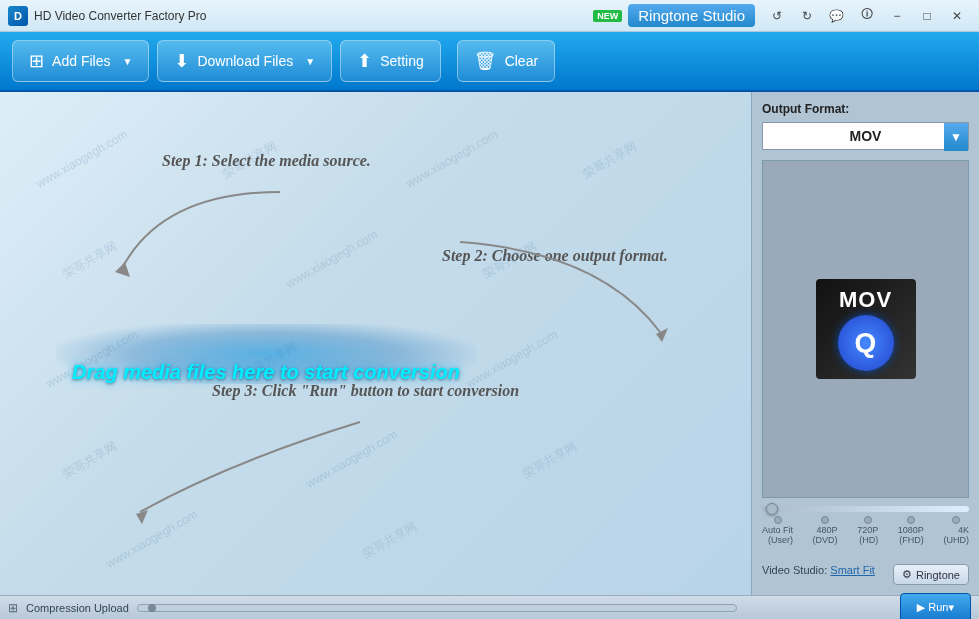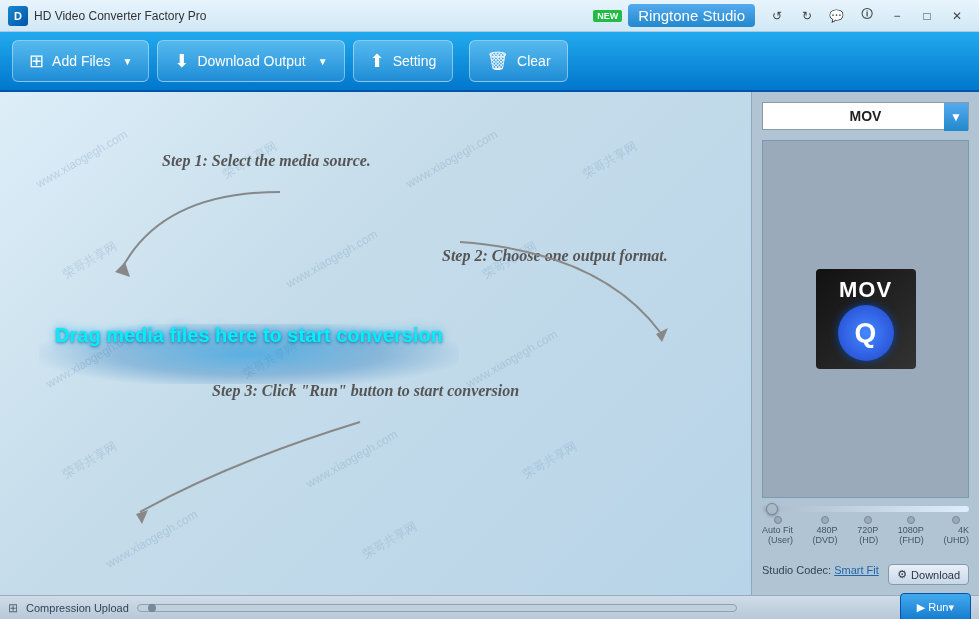--- a/index.html
+++ b/index.html
@@ -80,24 +80,24 @@
     .step-text {
       position: absolute; font-style: italic; font-weight: bold; color: #555;
       font-size: 16px; font-family: 'Georgia', serif; margin-left: 42px;
     }
 
     
     .arrow-svg { position: absolute; pointer-events: none; }
 
     
     #drag-hint {
-      position: absolute; left: 39px; top: 52%; transform: translateY(-50%);
+      position: absolute; left: 56px; top: 52%; transform: translateY(-50%);
       background: radial-gradient(ellipse 220px 35px, rgba(0,140,220,0.55) 0%, rgba(0,100,180,0.3) 60%, transparent 100%);
       width: 420px; height: 60px;
-      display: flex; align-items: flex-start; justify-content: center;
+      display: flex; align-items: flex-end; justify-content: center; font-style: italic;
     }
     #drag-hint-text {
       color: #00eeff; font-size: 20px; font-weight: bold;
       text-shadow: 0 0 10px rgba(0,180,255,0.8), 0 1px 3px rgba(0,0,0,0.5);
       white-space: nowrap;
     }
 
     
     #right-panel {
       width: 228px;
@@ -226,21 +226,21 @@
 </div>
 
 <div id="toolbar">
   <button class="toolbar-btn">
     <span class="btn-icon">⊞</span>
     <span>Add Files</span>
     <span class="dropdown-arrow">▼</span>
   </button>
   <button class="toolbar-btn">
     <span class="btn-icon">⬇</span>
-    <span>Download Output</span>
+    <span>Download Files</span>
     <span class="dropdown-arrow">▼</span>
   </button>
   <button class="toolbar-btn">
     <span class="btn-icon">⬆</span>
     <span>Setting</span>
   </button>
   <button class="toolbar-btn clear-btn">
     <span class="btn-icon">🗑</span>
     <span>Clear</span>
   </button>
@@ -286,20 +286,21 @@
 
     <span class="step-text" style="top: 290px; left: 170px;">Step 3: Click "Run" button to start conversion</span>
 
     <svg class="arrow-svg" style="top:310px; left:80px; width:300px; height:130px;">
       <path d="M 280 20 Q 150 60 60 110" fill="none" stroke="#888" stroke-width="2"></path>
       <polygon points="56,112 68,108 62,122" fill="#888"></polygon>
     </svg>
   </div>
 
   <div id="right-panel">
+    <div id="output-format-label">Output Format:</div>
 
     <div id="format-select-wrapper">
       <div id="format-select-display">
         <span>MOV</span>
         <div id="format-select-arrow">▼</div>
       </div>
     </div>
 
     <div id="format-preview">
       <div class="mov-icon">
@@ -335,24 +336,24 @@
           <div class="dot-circle"></div>
           <span class="dot-label">4K<br>(UHD)</span>
         </div>
       </div>
     </div>
 
     <div id="codec-info">
       <div style="overflow:hidden; margin-top: 6px;">
         <button id="settings-btn">
           <span>⚙</span>
-          <span>Download</span>
+          <span>Ringtone</span>
         </button>
         <div class="codec-line">
-          <span>Studio Codec:</span>
+          <span>Video Studio:</span>
           <span class="codec-link">Smart Fit</span>
         </div>
       </div>
     </div>
   </div>
 </div>
 
 <div id="statusbar">
   <span class="status-icon">⊞</span>
   <span class="status-text">Compression Upload</span>

